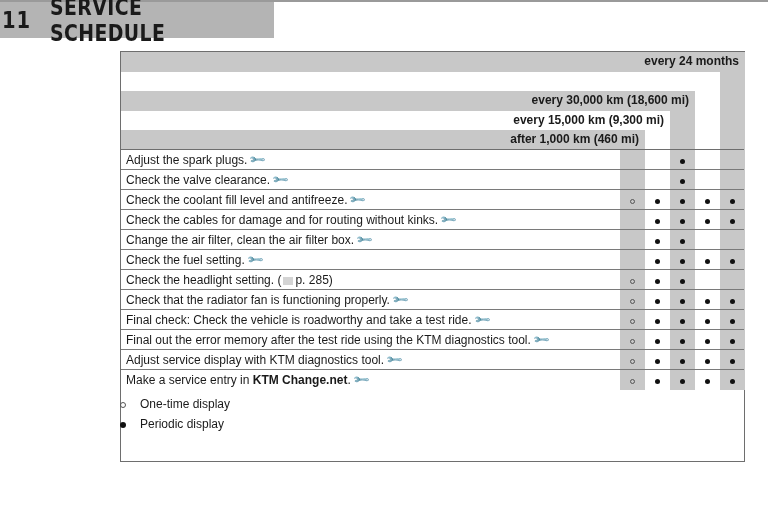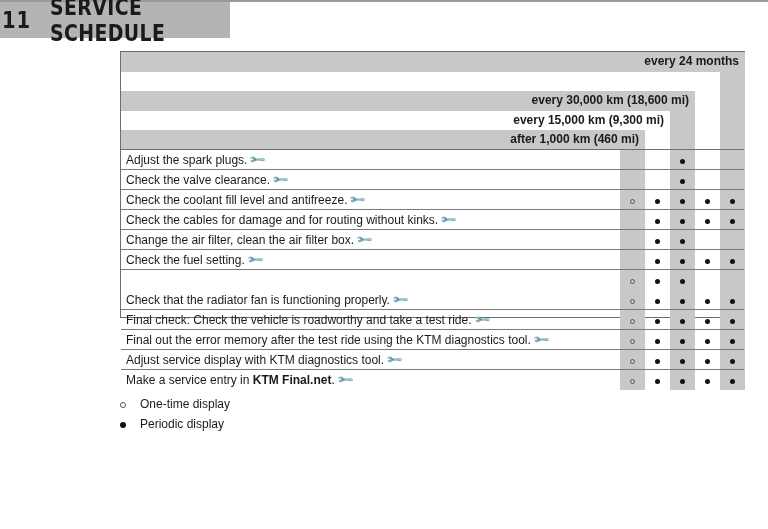--- a/index.html
+++ b/index.html
@@ -1,26 +1,26 @@
 <!DOCTYPE html>
 <html><head>
 <meta charset="utf-8">
 <style>
   html, body { margin: 0; padding: 0; background: #ffffff; }
   body { width: 768px; height: 529px; position: relative; overflow: hidden;
          font-family: "Liberation Sans", "DejaVu Sans", sans-serif; color: #1a1a1a; }
   .top-rule { position: absolute; left: 0; top: 0; width: 768px; height: 2px; background: #9a9a9a; }
-  .chapter-band { position: absolute; left: 0; top: 2px; width: 230px; height: 36px; background: #b4b4b4;
+  .chapter-band { position: absolute; left: 0; top: 2px; width: 274px; height: 36px; background: #b4b4b4;
                   display: flex; align-items: center; }
   .chapter-num { font-family: "DejaVu Sans", sans-serif; font-weight: bold; font-size: 23px; margin-left: 2px;
                  letter-spacing: 1px; transform: scaleX(0.85); transform-origin: left; }
   .chapter-title { font-family: "DejaVu Sans", sans-serif; font-weight: bold; font-size: 23px; position: absolute; left: 50px;
                    transform: scaleX(0.82); transform-origin: left; letter-spacing: 0.5px; }
 
-  .table { position: absolute; left: 120px; top: 51px; width: 625px; height: 267px;
+  .table { position: absolute; left: 120px; top: 51px; width: 625px; height: 411px;
            border: 1px solid #6e6e6e; box-sizing: border-box; }
   .hdr { position: absolute; left: 0; height: 19.5px; background: #c8c8c8; }
   .hdr.white { background: #ffffff; }
   .hdr-label { position: absolute; top: 0; height: 19.5px; line-height: 19.5px; font-weight: bold;
                font-size: 12px; text-align: right; white-space: nowrap; color: #1a1a1a; }
   .col-band { position: absolute; background: #c8c8c8; }
   .hdr-sep { position: absolute; left: 0; width: 100%; height: 1px; background: #6e6e6e; }
   .row { position: absolute; left: 0; width: 100%; height: 20.2px; border-bottom: 1px solid #7a7a7a; box-sizing: border-box; }
   .row:last-child { border-bottom: none; }
   .row-text { position: absolute; left: 5px; top: 0; height: 20px; line-height: 20px; font-size: 12px; white-space: nowrap; }
@@ -75,34 +75,37 @@
     </div>
     <div class="row" style="top:60px;">
       <div class="row-text"><span>Check the cables for damage and for routing without kinks.</span><span class="wrench">🔧</span></div>
     </div>
     <div class="row" style="top:80px;">
       <div class="row-text"><span>Change the air filter, clean the air filter box.</span><span class="wrench">🔧</span></div>
     </div>
     <div class="row" style="top:100px;">
       <div class="row-text"><span>Check the fuel setting.</span><span class="wrench">🔧</span></div>
     </div>
+    <div class="row" style="top:120px;">
+      <div class="row-text"><span>Check the headlight setting. (</span><span class="book"></span><span>p. 285)</span></div>
+    </div>
     <div class="row" style="top:140px;">
       <div class="row-text"><span>Check that the radiator fan is functioning properly.</span><span class="wrench">🔧</span></div>
     </div>
     <div class="row" style="top:160px;">
       <div class="row-text"><span>Final check: Check the vehicle is roadworthy and take a test ride.</span><span class="wrench">🔧</span></div>
     </div>
     <div class="row" style="top:180px;">
       <div class="row-text"><span>Final out the error memory after the test ride using the KTM diagnostics tool.</span><span class="wrench">🔧</span></div>
     </div>
     <div class="row" style="top:200px;">
       <div class="row-text"><span>Adjust service display with KTM diagnostics tool.</span><span class="wrench">🔧</span></div>
     </div>
     <div class="row" style="top:220px; border-bottom:none;">
-      <div class="row-text"><span>Make a service entry in </span><b>KTM Final.net</b><span>.</span><span class="wrench">🔧</span></div>
+      <div class="row-text"><span>Make a service entry in </span><b>KTM Change.net</b><span>.</span><span class="wrench">🔧</span></div>
     </div>
   </div>
   <div id="marks" style="position:absolute; left:0; top:98px; width:100%; height:240px;">
       <div class="cell" style="left: 549px; top: 0px;"><span class="dot"></span></div>
       <div class="cell" style="left: 549px; top: 20px;"><span class="dot"></span></div>
       <div class="cell" style="left: 499px; top: 40px;"><span class="ring"></span></div>
       <div class="cell" style="left: 524px; top: 40px;"><span class="dot"></span></div>
       <div class="cell" style="left: 549px; top: 40px;"><span class="dot"></span></div>
       <div class="cell" style="left: 574px; top: 40px;"><span class="dot"></span></div>
       <div class="cell" style="left: 599px; top: 40px;"><span class="dot"></span></div>

